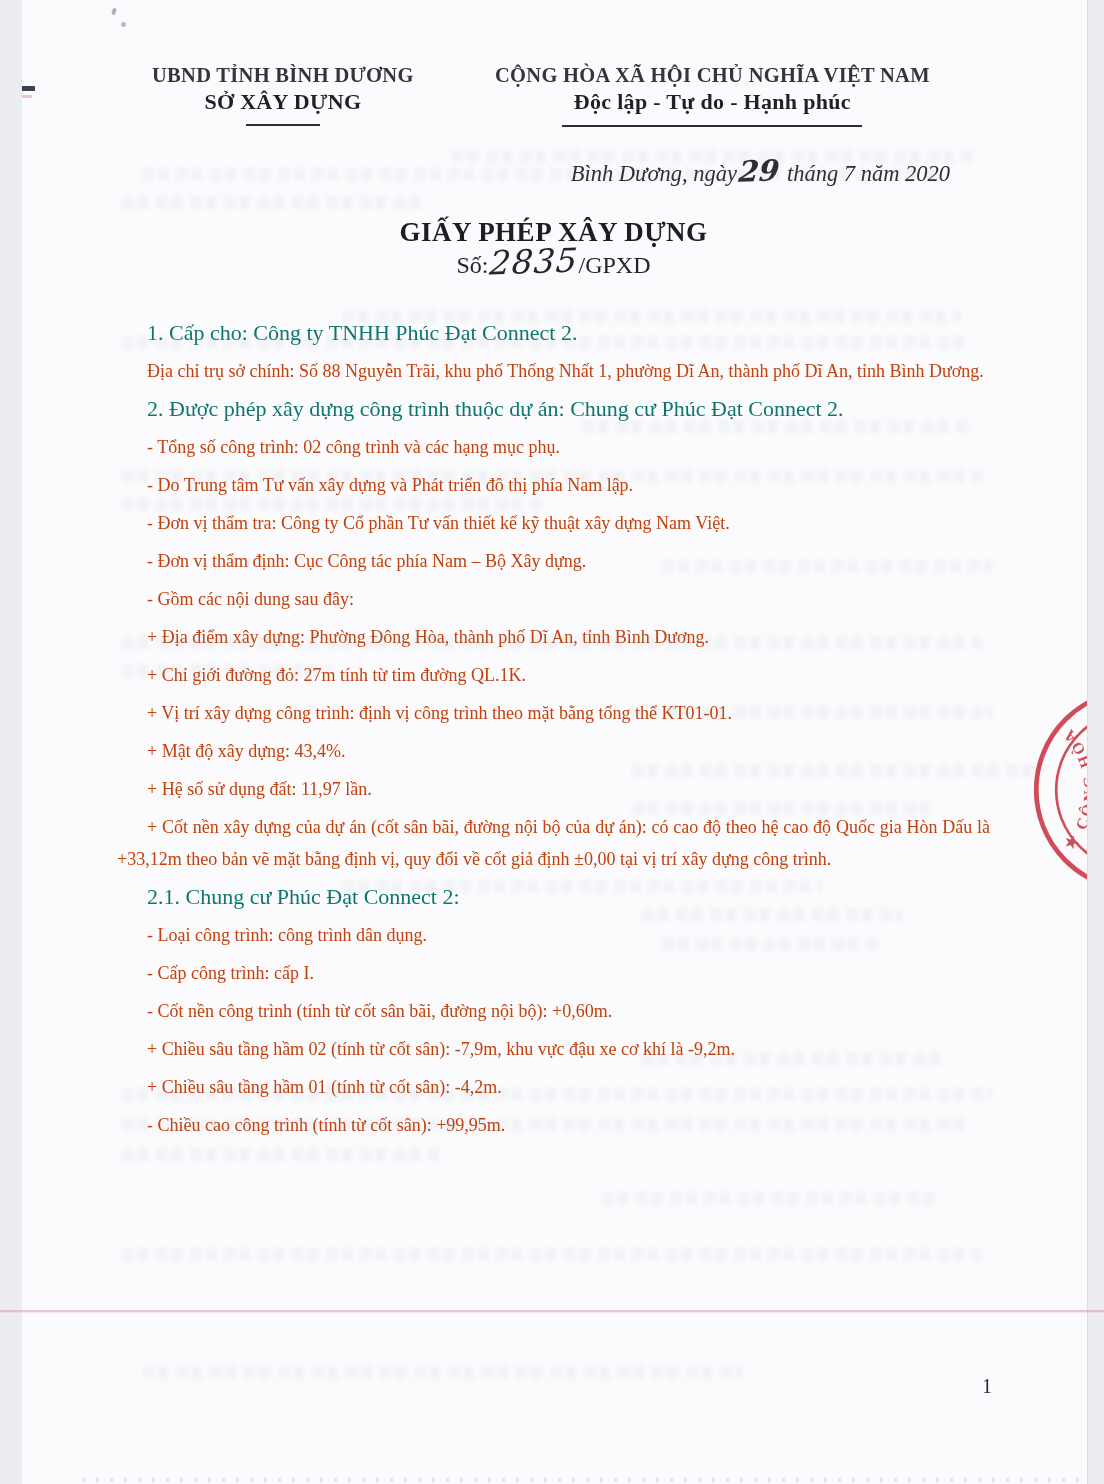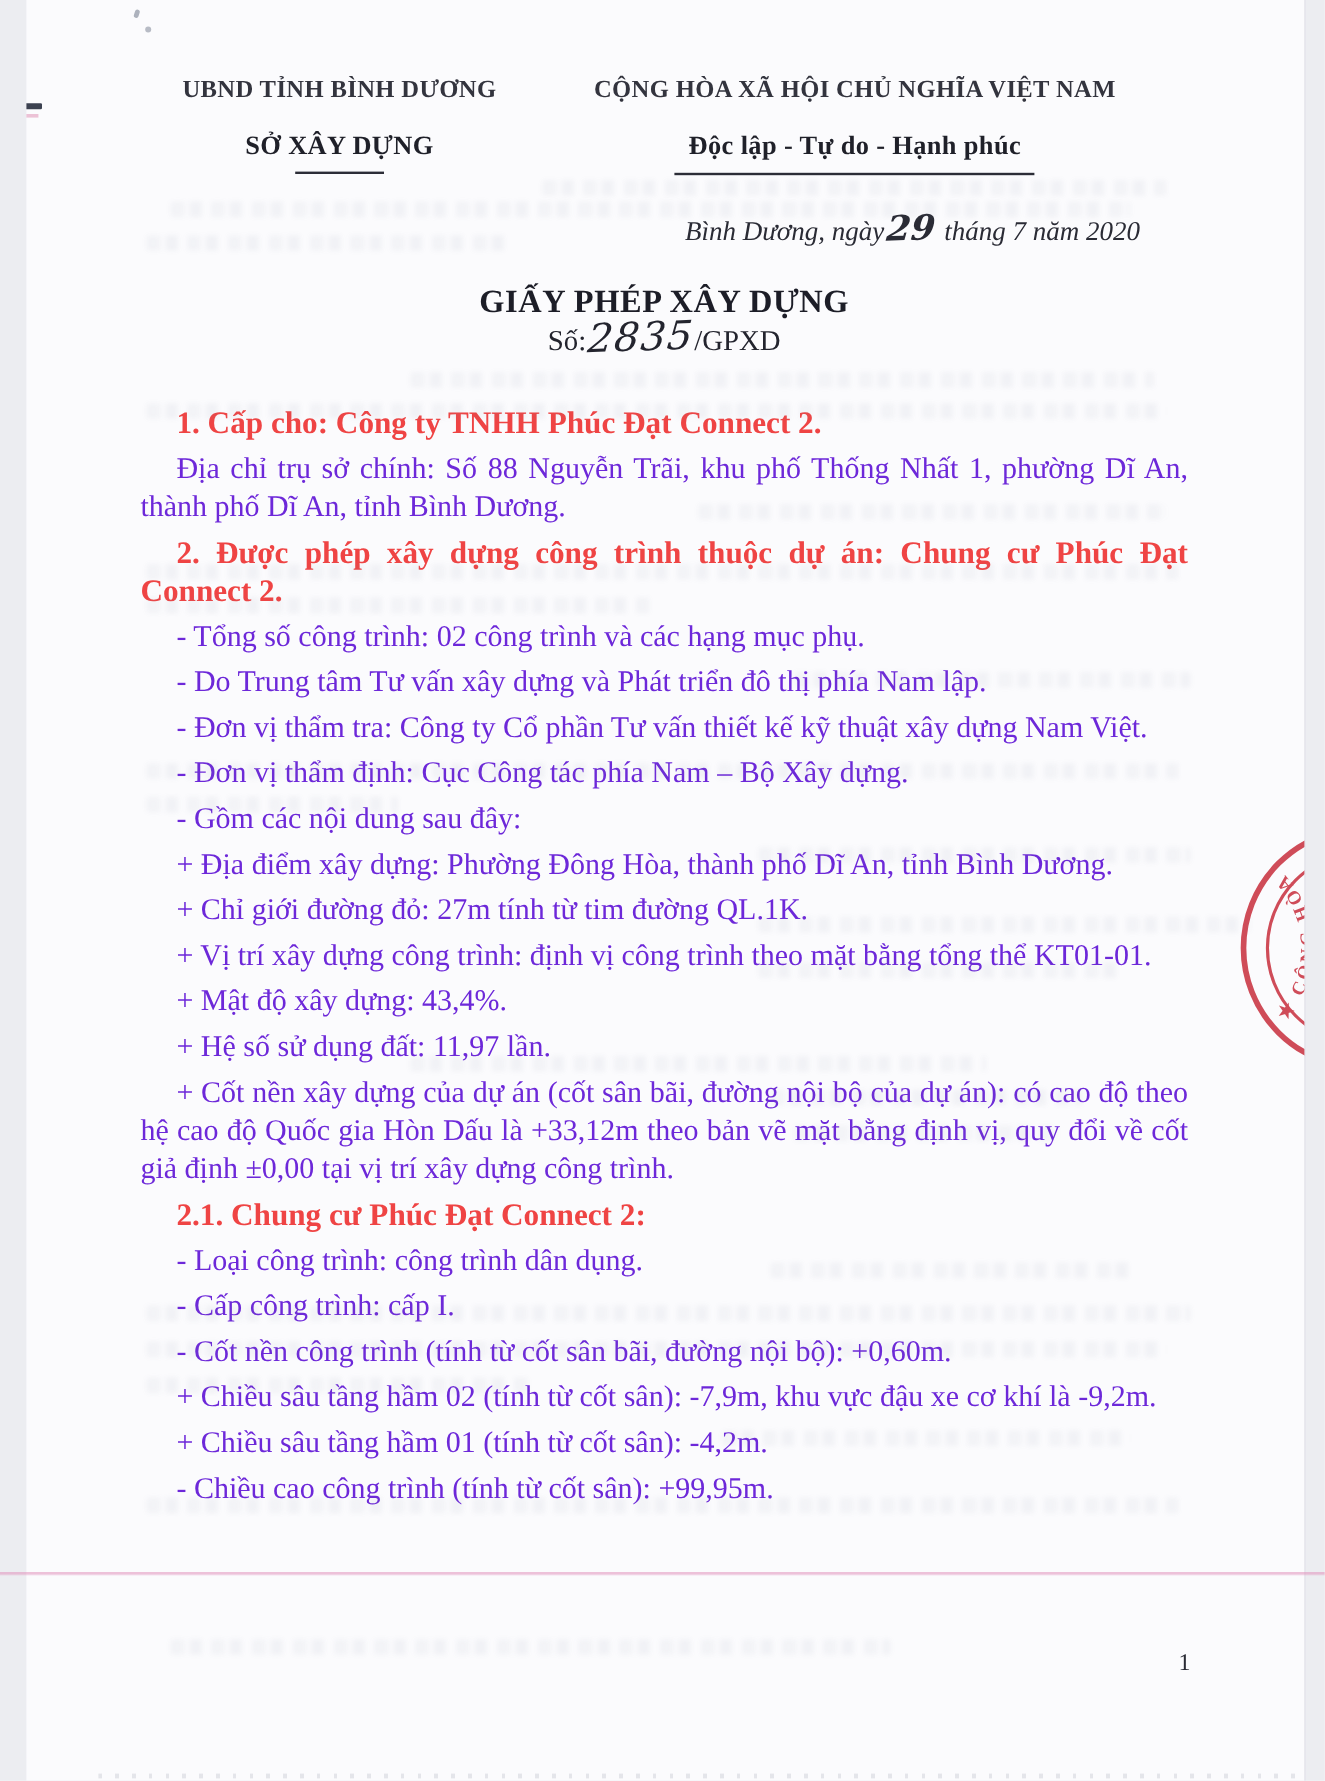--- a/index.html
+++ b/index.html
@@ -12,45 +12,45 @@
   .page{
     position:absolute;left:22px;top:0;width:1065px;height:1484px;
     background:#fbfbfd;border-right:1px solid #dcdce4;overflow:hidden;
   }
   .sheet{position:relative;padding:64px 97px 0 95px;}
   
   .hdr{display:flex;align-items:flex-start;}
   .hdr-left{width:38%;text-align:center;}
   .hdr-right{width:62%;text-align:center;padding-right:14px;box-sizing:border-box;}
   .hdr-l1{font-size:20.5px;font-weight:bold;color:#33343e;letter-spacing:.3px;}
-  .hdr-l2{font-size:22px;font-weight:bold;color:#1f2029;margin-top:21px;letter-spacing:.3px;}
+  .hdr-l2{font-size:22px;font-weight:bold;color:#1f2029;margin-top:2px;letter-spacing:.3px;}
   .rule{height:2px;background:#2c2d37;}
   .rule-left{width:74px;margin:9px auto 0;}
   .rule-right{width:300px;margin:10px auto 0;}
   
   .dateline{
     margin-top:34px;text-align:right;padding-right:40px;
     font-style:italic;font-size:22.5px;color:#2a2b35;
   }
   .hand{
     display:inline-block;font-family:"DejaVu Serif",serif;font-style:italic;
     transform:skewX(-7deg) rotate(-2deg);font-weight:bold;
   }
   .hand-day{font-size:29px;line-height:20px;margin:0 2px;}
   .hand-no{font-size:33px;line-height:24px;font-weight:normal;letter-spacing:1px;margin:0 1px;}
   
   .title{margin-top:30px;text-align:center;font-size:27px;font-weight:bold;color:#1c1d27;letter-spacing:.5px;}
   .subtitle{text-align:center;font-size:24px;margin-top:2px;color:#23242e;}
   
   .docbody{margin-top:38px;}
   .para{
-    font-size:25px;line-height:32px;margin:6px 0;
-    text-align:justify;text-indent:30px;color:#6d28d9;
+    font-size:18px;line-height:32px;margin:6px 0;
+    text-align:justify;text-indent:30px;color:#c2410c;
   }
-  .para.bold{font-weight:bold;font-size:26px;color:#ef4444;}
+  .para.bold{font-weight:normal;font-size:22px;color:#0f766e;}
   
   .ghost{
     position:absolute;height:13px;filter:blur(2px);opacity:.6;border-radius:2px;pointer-events:none;
     background:repeating-linear-gradient(90deg,
       rgba(125,135,160,.11) 0 11px, rgba(125,135,160,.02) 11px 16px,
       rgba(125,135,160,.13) 16px 26px, transparent 26px 34px);
   }
   .edge-dash{position:absolute;left:-4px;top:86px;width:17px;height:5px;background:#3c4150;border-radius:1px;}
   .edge-dash-pink{position:absolute;left:-2px;top:95px;width:12px;height:3px;background:#e5a9c5;opacity:.7;}
   .speck1{position:absolute;left:90px;top:8px;width:4px;height:7px;background:#9aa0ac;border-radius:2px;transform:rotate(18deg);opacity:.8;}

